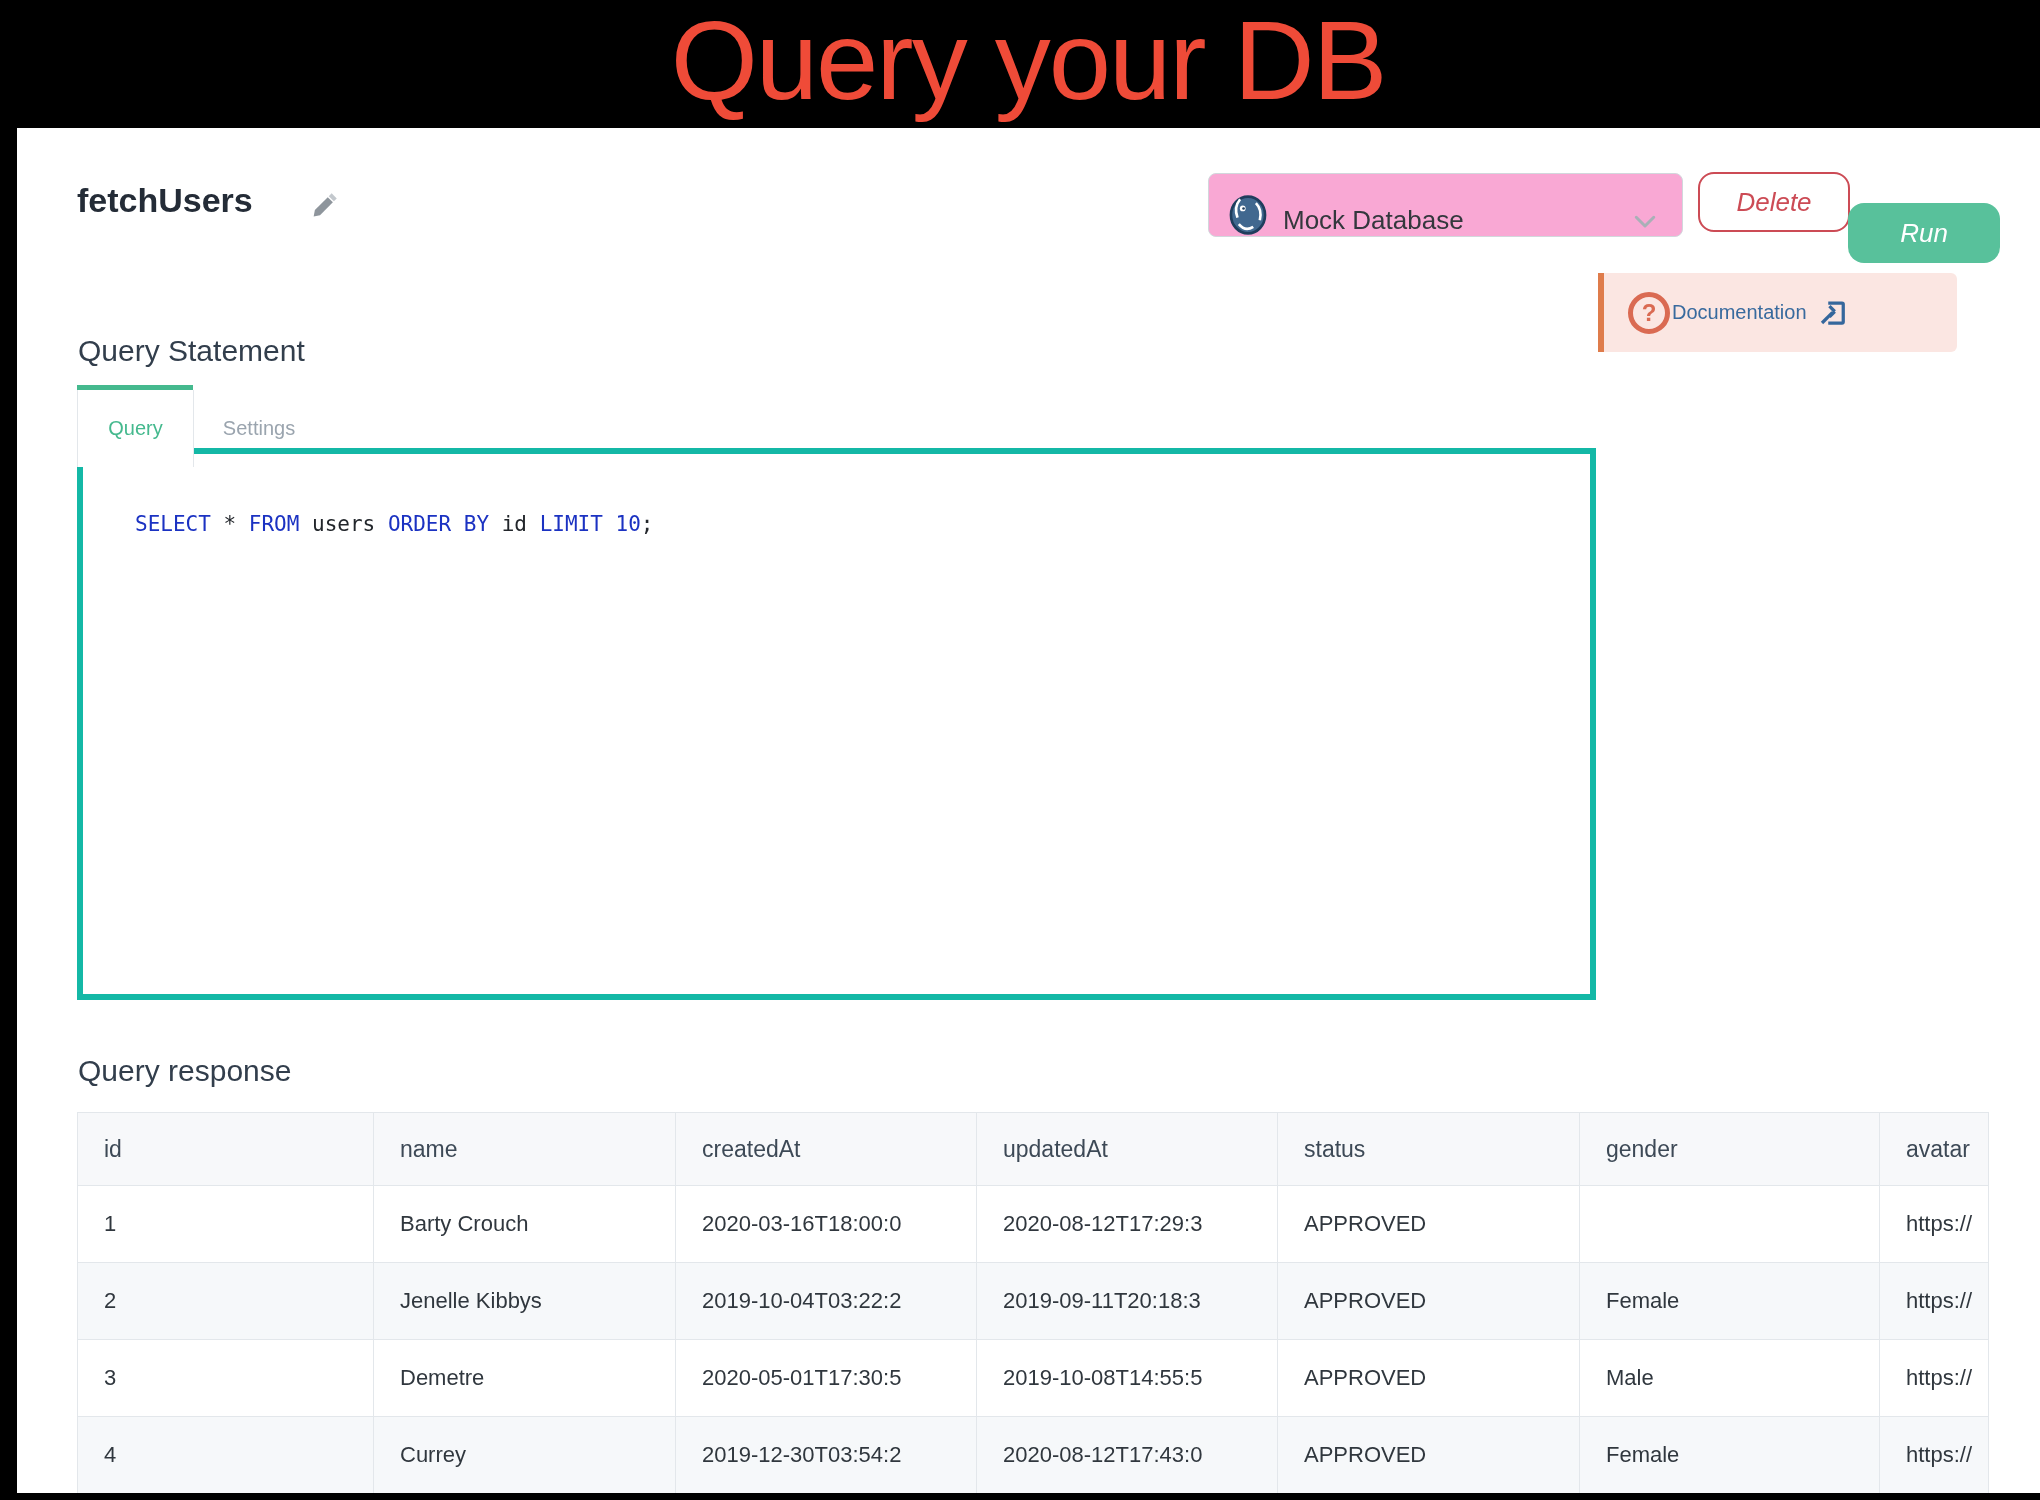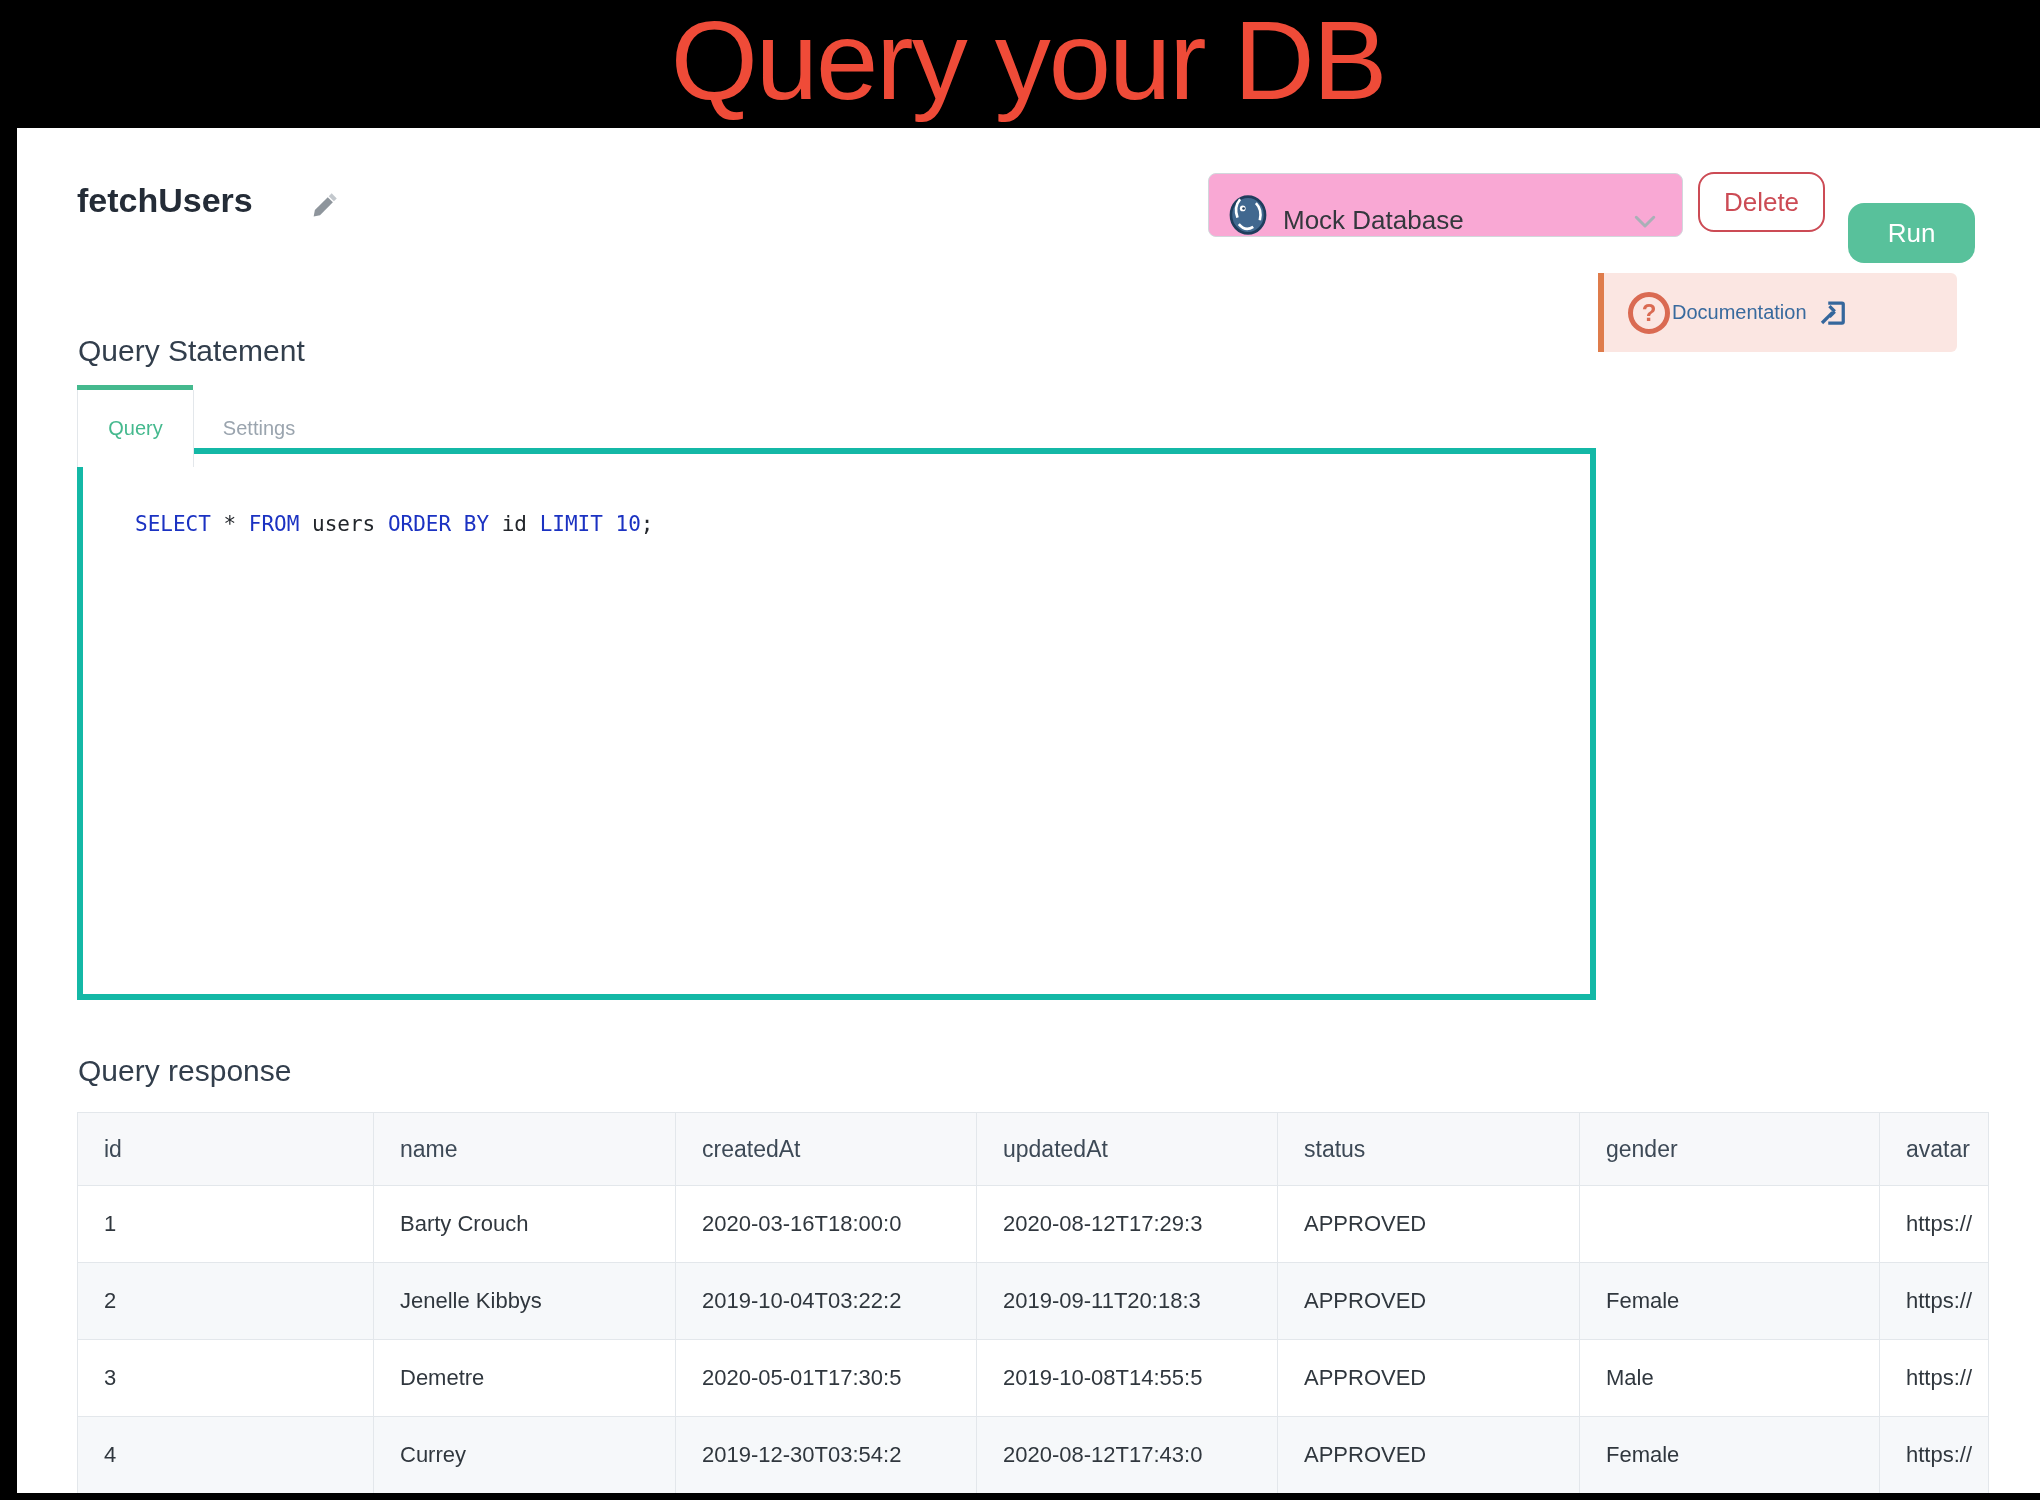--- a/index.html
+++ b/index.html
@@ -27,23 +27,23 @@
   
   .resource-select{
     position:absolute;left:1191px;top:45px;width:475px;height:64px;
     border:1px solid #d2d7dc;border-radius:8px;background:#f9a8d4;
     display:flex;align-items:flex-end;box-sizing:border-box;cursor:pointer;
   }
   .resource-select .pg{width:42px;height:42px;margin-left:18px;flex:none;}
   .resource-select .val{margin-left:14px;font-size:26px;color:#33383d;flex:1 1 auto;}
   .resource-select .chev{width:30px;height:30px;margin-right:22px;flex:none;}
   .btn{
-    position:absolute;top:44px;width:127px;height:60px;border-radius:16px;
+    position:absolute;top:44px;width:152px;height:60px;border-radius:16px;
     font-size:26px;display:flex;align-items:center;justify-content:center;
-    box-sizing:border-box;cursor:pointer;font-weight:500;
+    box-sizing:border-box;cursor:pointer;font-weight:500;font-style:italic;
   }
   .btn-delete{left:1681px;background:#fff;border:2px solid var(--delete-red);color:var(--delete-red);}
   .btn-run{left:1831px;background:var(--run-green);border:none;color:#fff;margin-top:31px;}
   
   .doc-callout{position:absolute;left:1581px;top:145px;height:79px;display:flex;cursor:pointer;}
   .doc-bar{width:6px;height:79px;background:var(--callout-orange);flex:none;}
   .doc-box{
     width:353px;height:79px;background:var(--callout-pink);
     border-radius:0 6px 6px 0;display:flex;align-items:center;
   }

